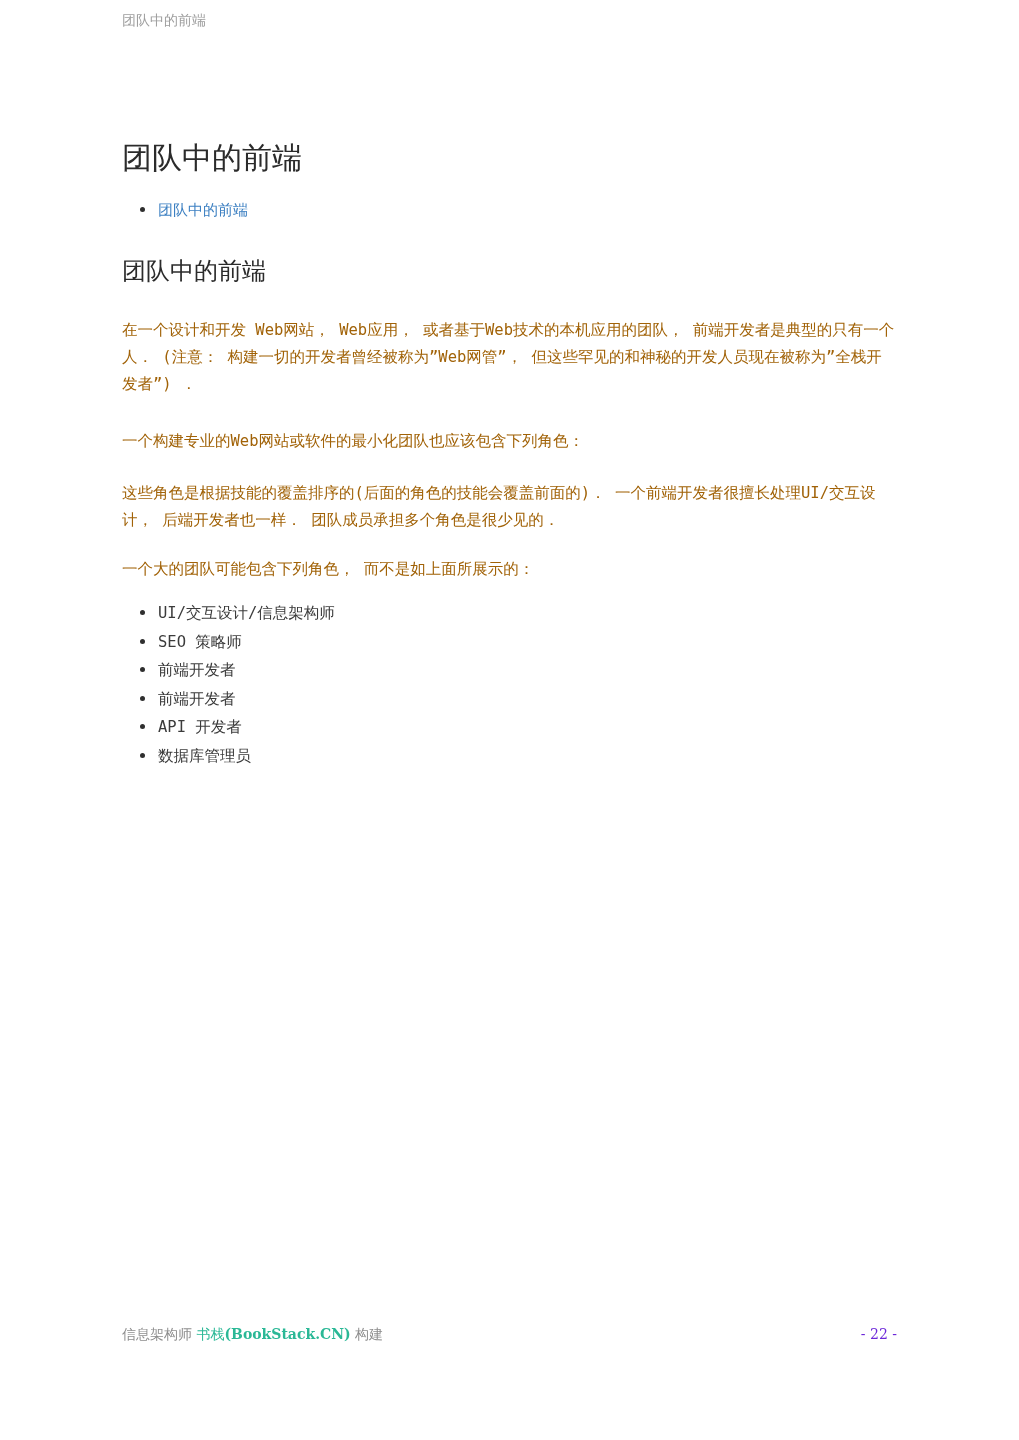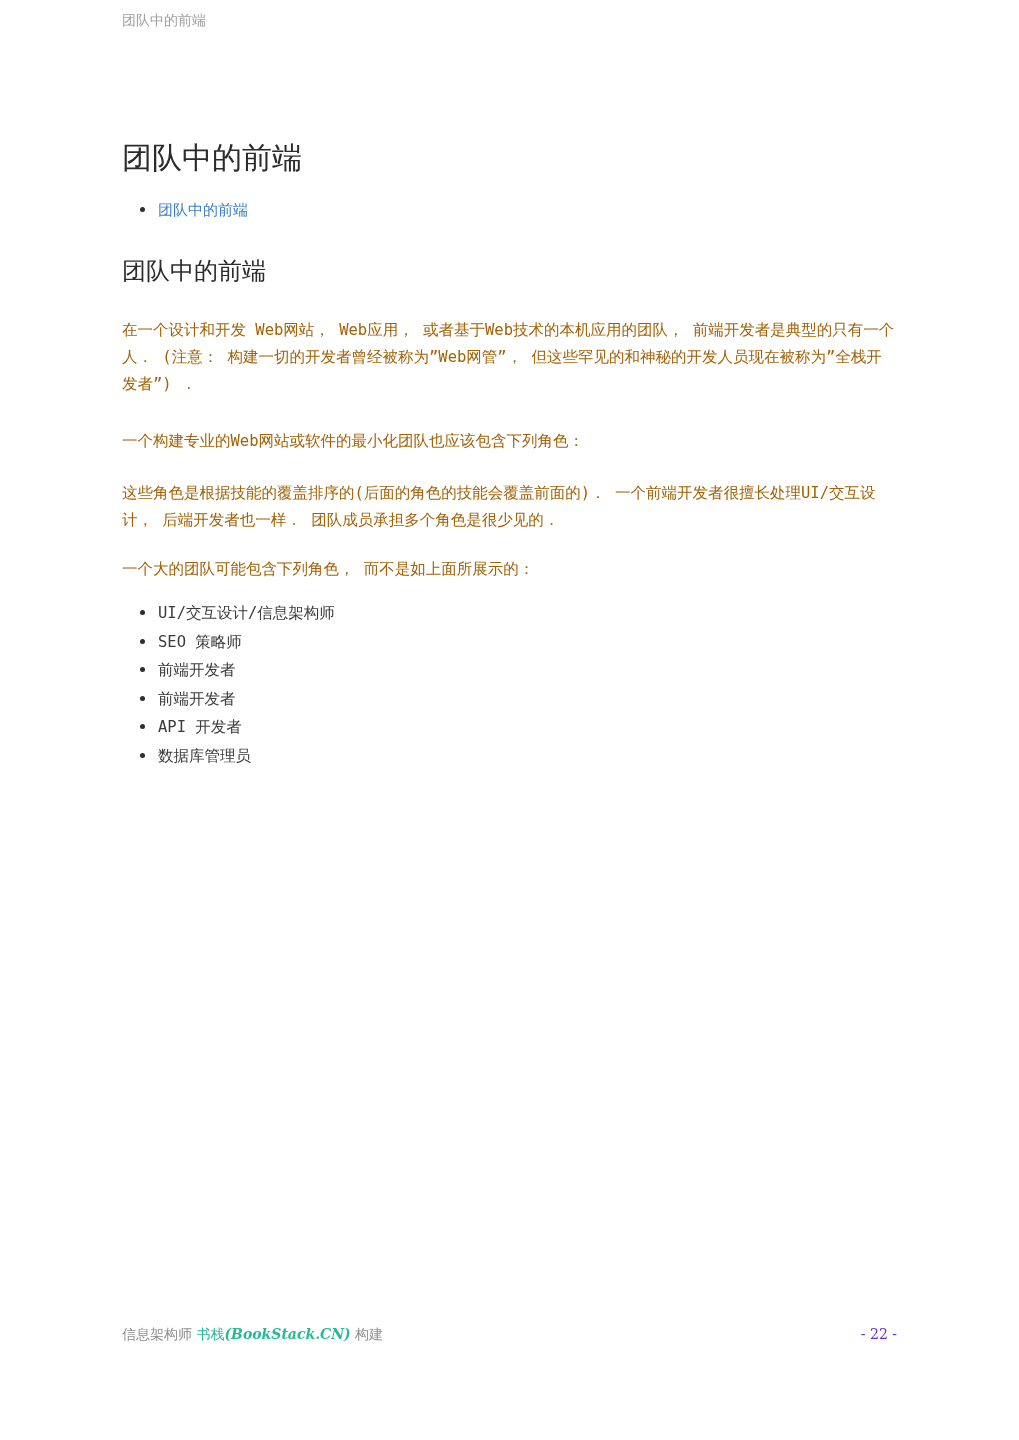--- a/index.html
+++ b/index.html
@@ -85,21 +85,21 @@
     align-items: baseline;
     font-family: "DejaVu Serif", "Liberation Serif", serif;
     font-size: 14px;
     color: #8d8d8d;
   }
   .bookstack-link {
     color: #2ab896;
     text-decoration: none;
     cursor: pointer;
   }
-  .bookstack-link .latin { font-weight: bold; font-style: italic; }
+  .bookstack-link .latin { font-weight: bold; }
   .page-number { color: #6d28d9; }
 </style>
 </head>
 <body>
 
 <div class="page">
 
   <div class="running-header">团队中的前端</div>
 
   <div class="content">

